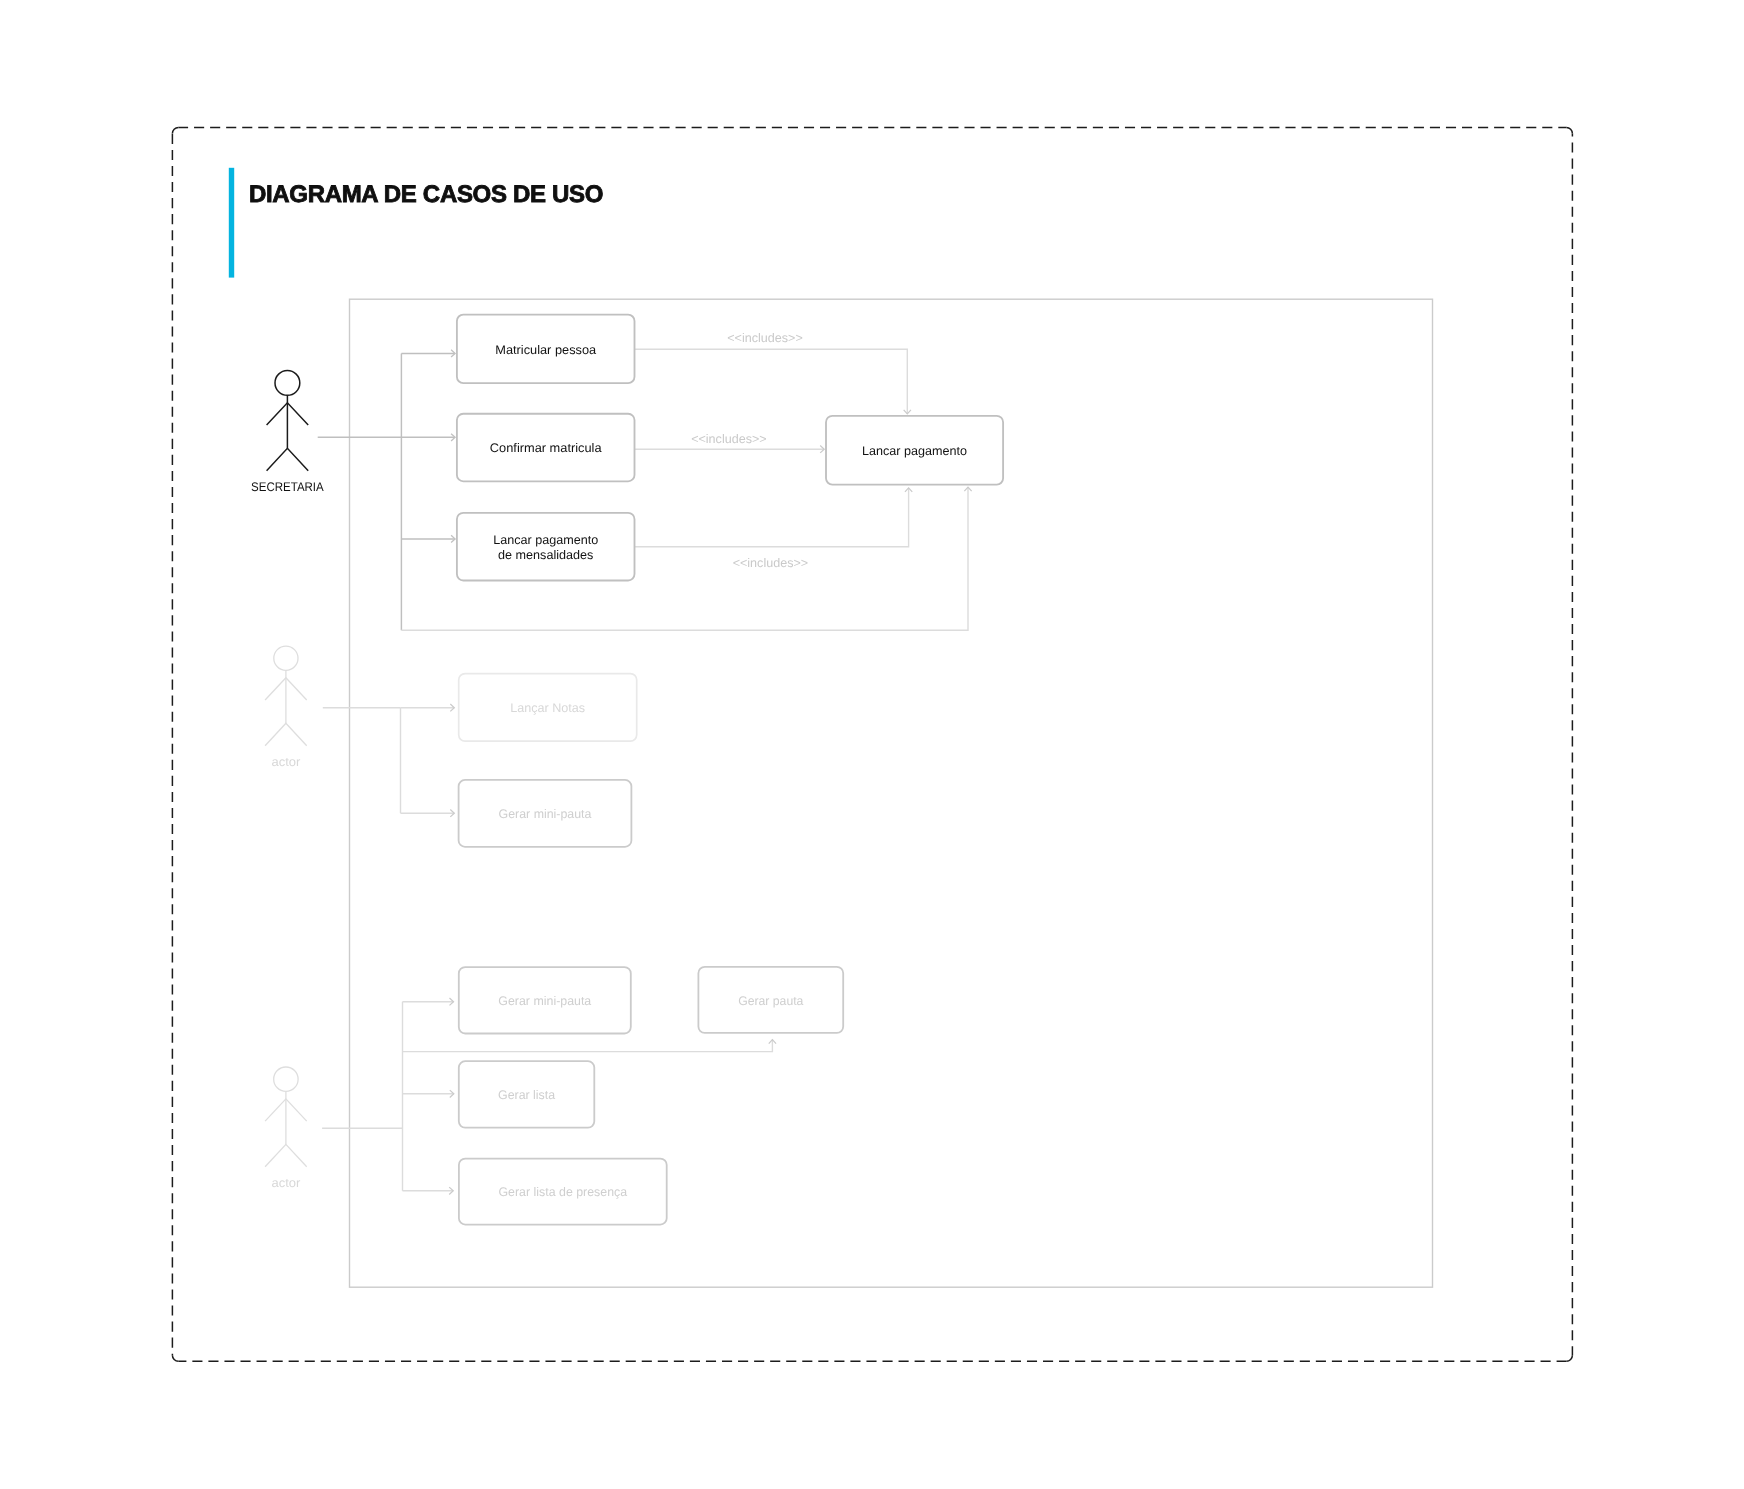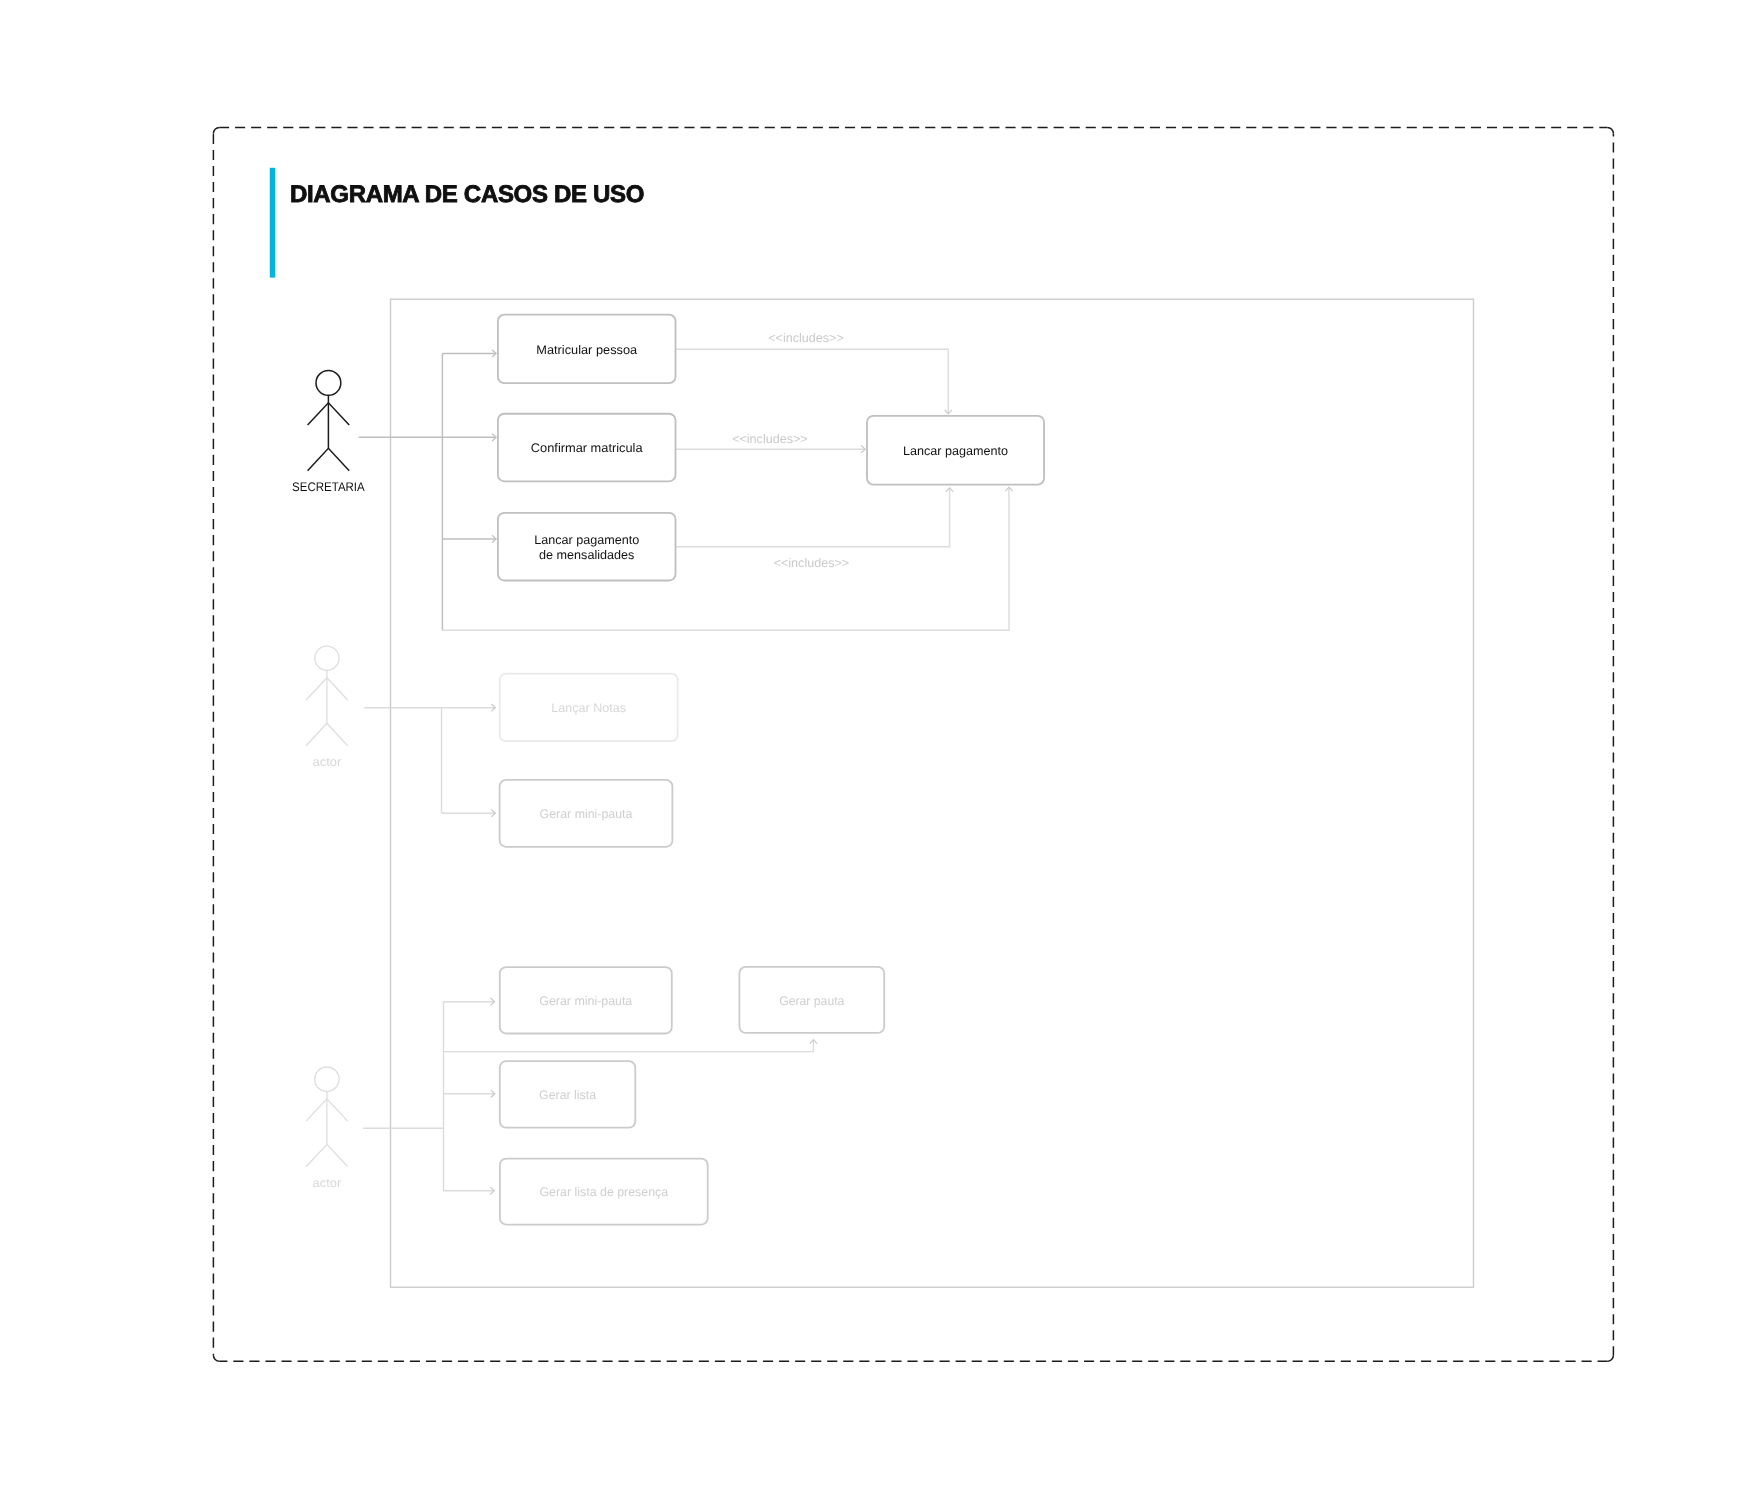--- a/index.html
+++ b/index.html
@@ -1,19 +1,19 @@
 <!DOCTYPE html>
 <html><head>
 <meta charset="utf-8">
 <style>
   html,body{margin:0;padding:0;background:#ffffff;}
   body{width:1744px;height:1489px;overflow:hidden;
        font-family:"Liberation Sans",sans-serif;
        -webkit-font-smoothing:antialiased;}
-  #page{position:relative;width:1491px;height:1489px;background:#fff;will-change:transform;transform:translateZ(0);margin-left:41px;}
+  #page{position:relative;width:1491px;height:1489px;background:#fff;will-change:transform;transform:translateZ(0);}
   svg#root{display:block;position:absolute;left:0;top:0;}
   text{font-family:"Liberation Sans",sans-serif;white-space:pre;
         text-rendering:geometricPrecision;
         -webkit-font-smoothing:antialiased;}
   svg#root{ -webkit-font-smoothing:antialiased; }
   .t-title{font-size:24px;font-weight:bold;fill:#0f0f0f;stroke:#0f0f0f;stroke-width:0.85px;paint-order:stroke fill;}
   .t-uc-dark{font-size:12.5px;fill:#121212;}
   .t-uc-faint{font-size:12.5px;fill:#d8d8d8;}
   .t-uc-light{font-size:12.5px;fill:#cfcfcf;}
   .t-actor-dark{font-size:12.5px;fill:#121212;}

